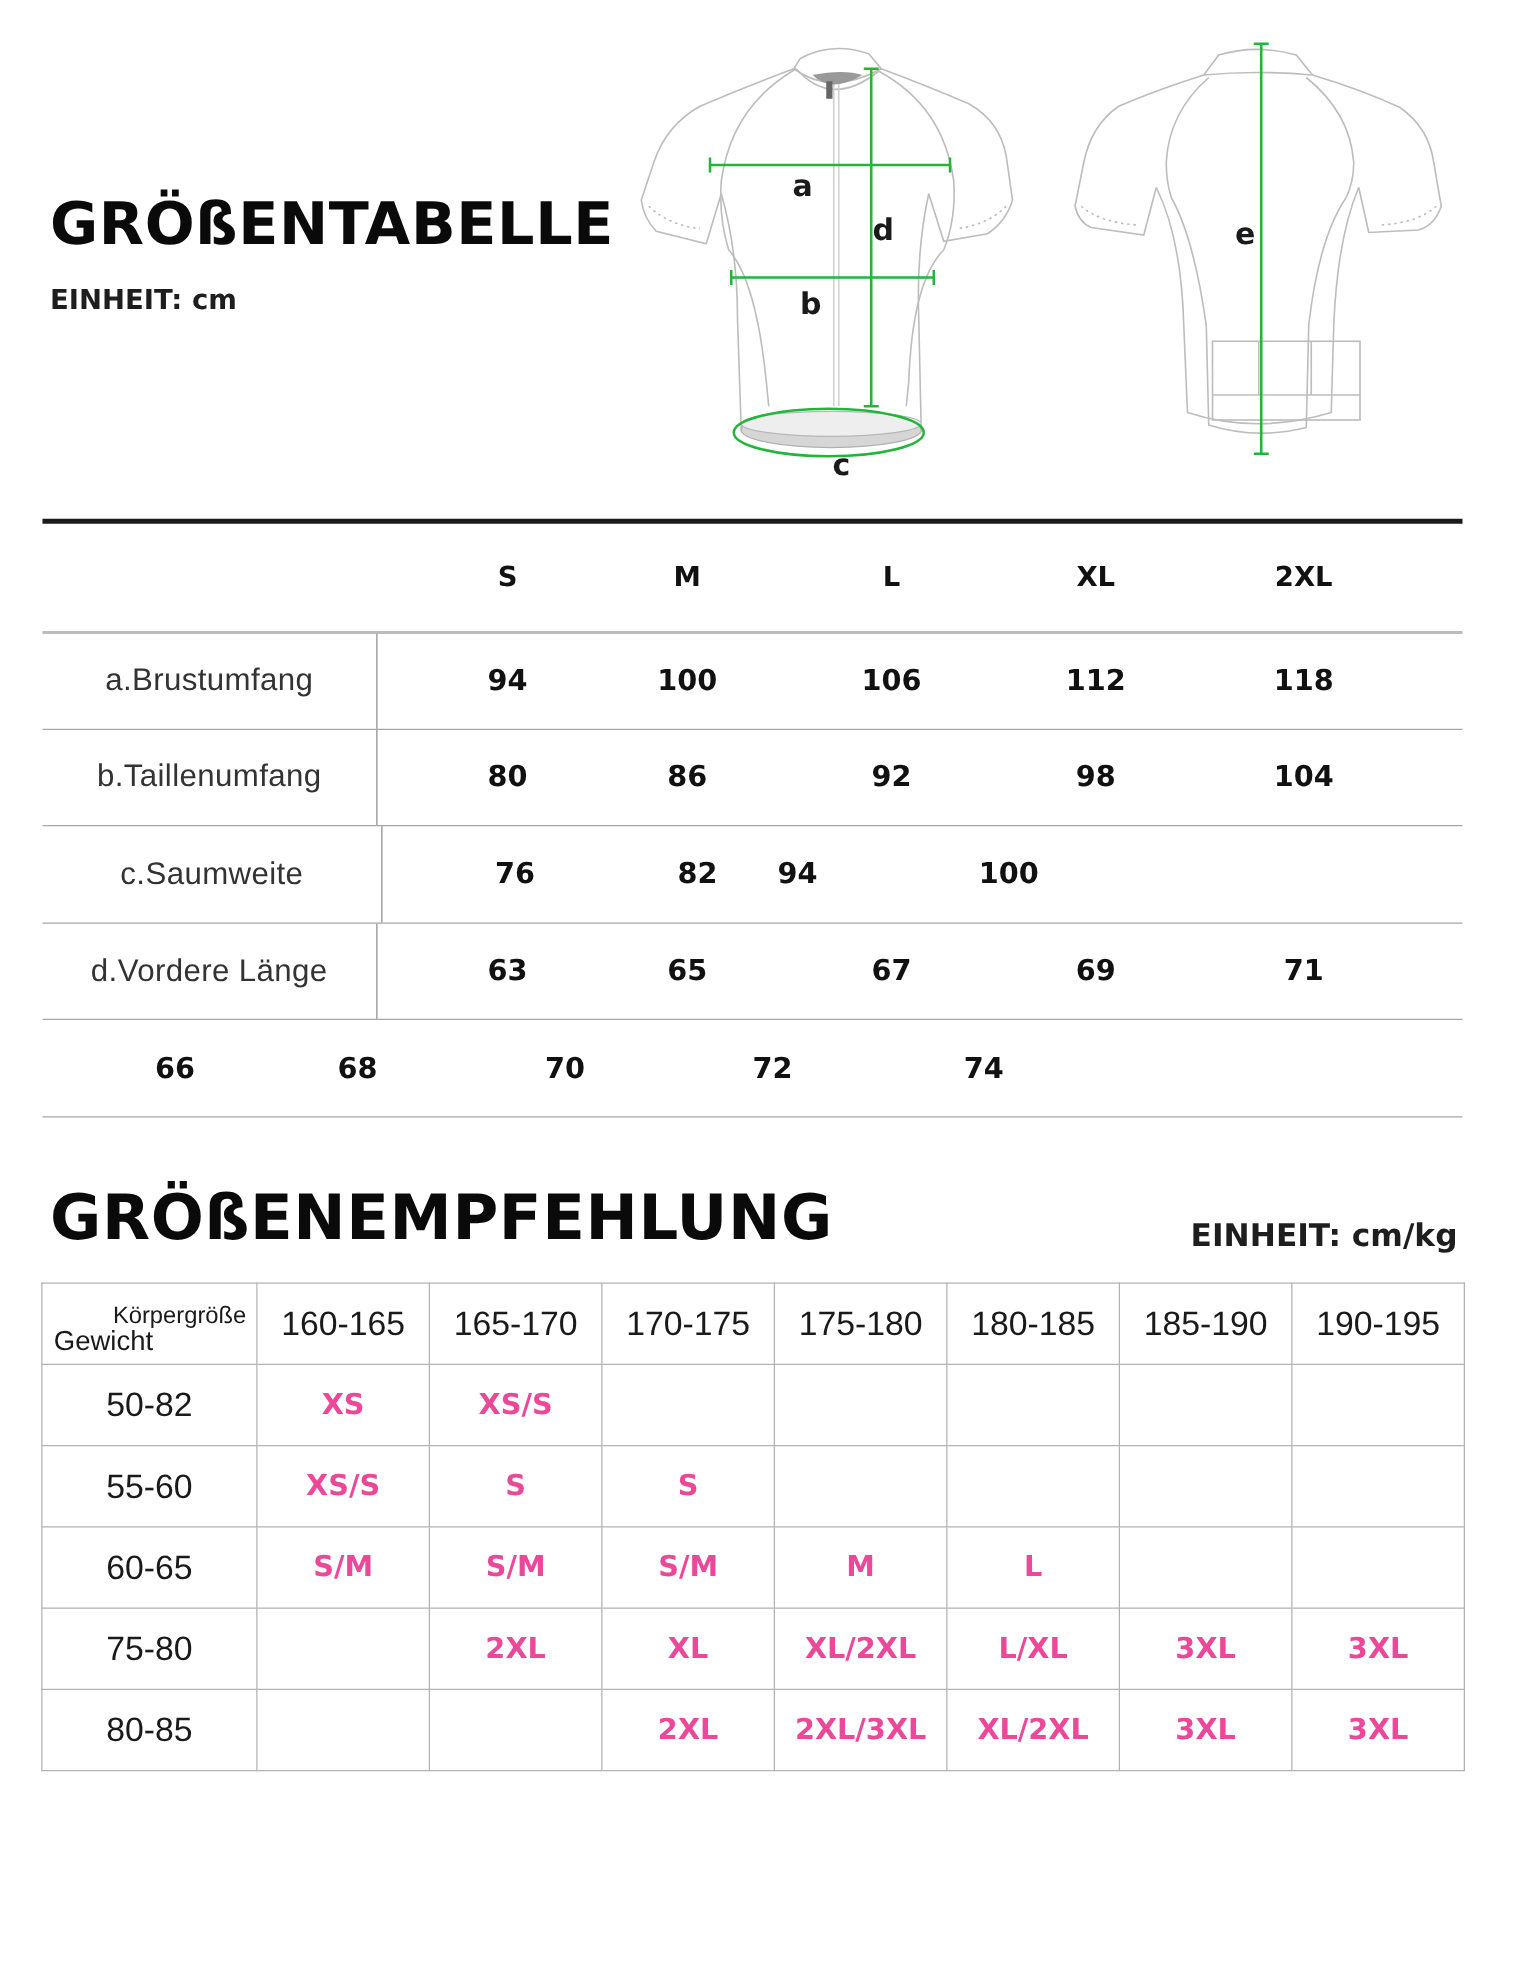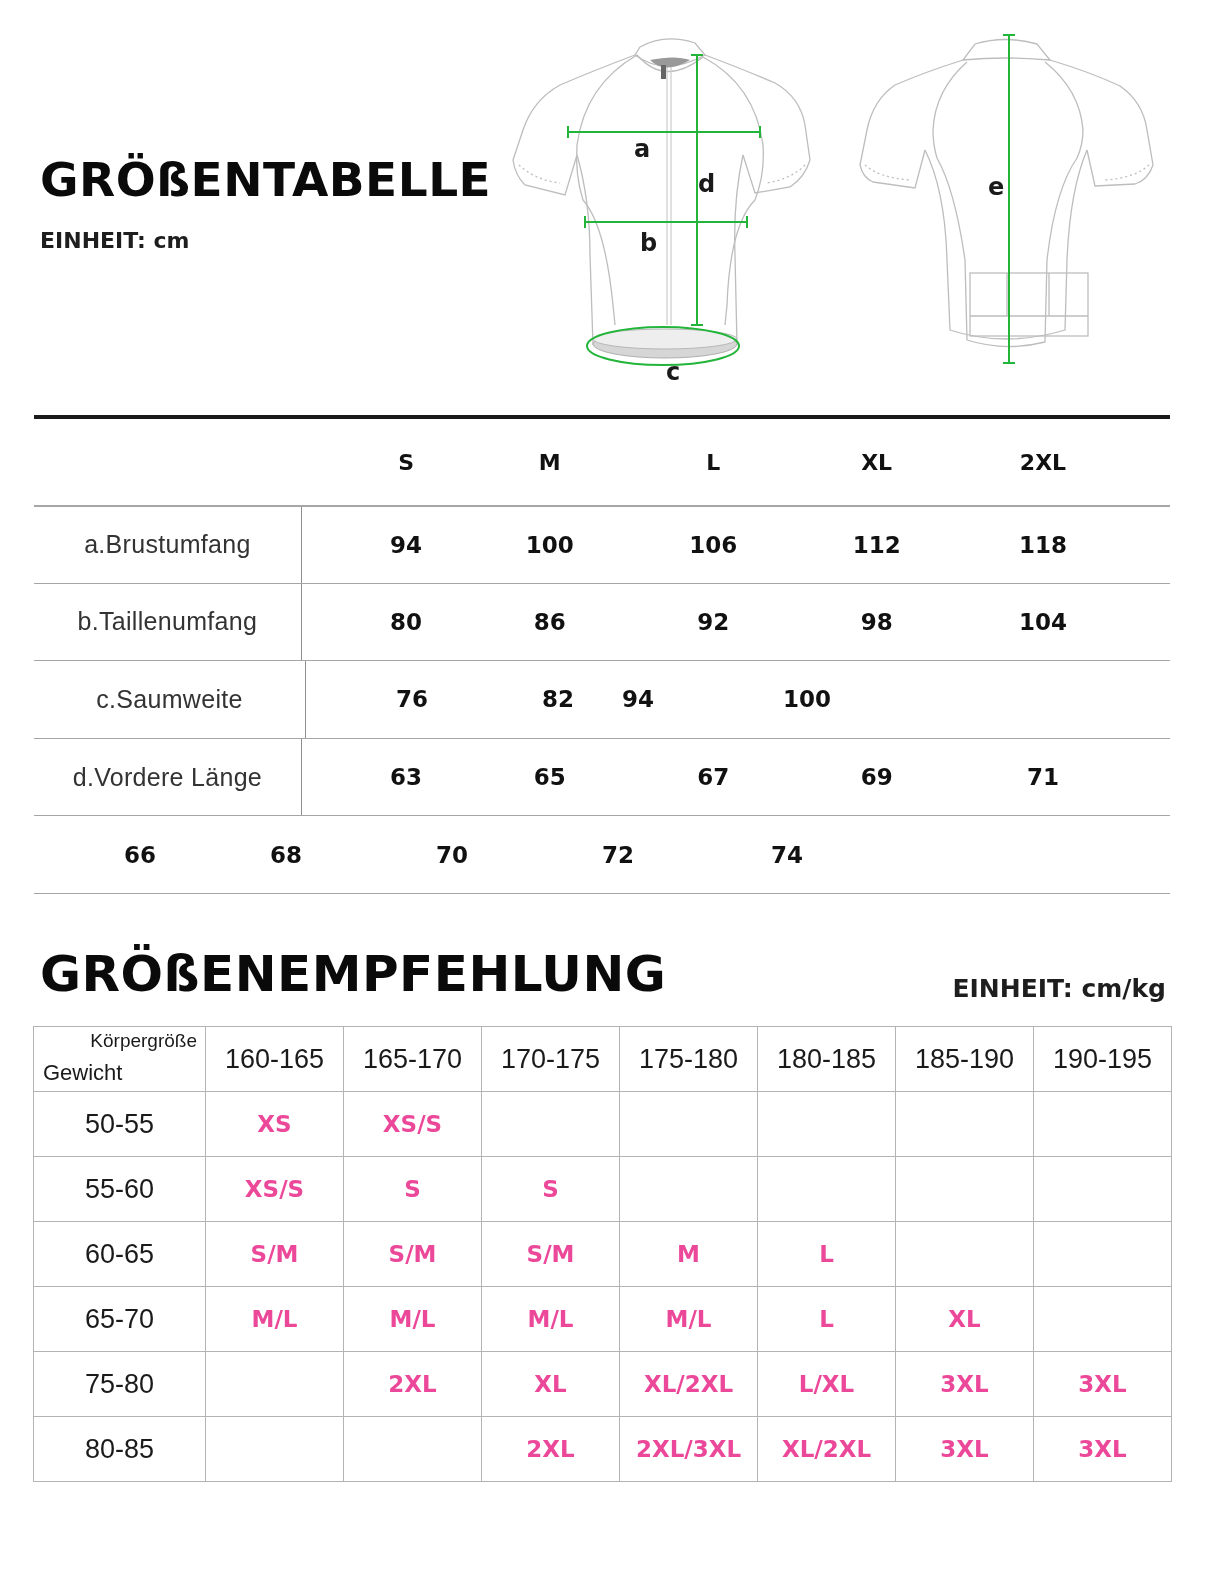--- a/index.html
+++ b/index.html
@@ -59,21 +59,21 @@
     }
     .rtable td.wcell {
       font-family: "Liberation Sans", sans-serif; font-size: 27px; color: #1a1a1a;
     }
     .rtable td.scell {
       font-family: "DejaVu Sans", sans-serif; font-weight: bold; font-size: 23px; color: #ec4899;
       white-space: nowrap;
     }
     .corner { position: relative; }
     .corner .c-top {
-      position: absolute; right: 8px; top: 3px;
+      position: absolute; right: 8px; top: 15px;
       font-family: "Liberation Sans", sans-serif; font-size: 19px; color: #1a1a1a;
     }
     .corner .c-bot {
       position: absolute; left: 9px; bottom: 5px;
       font-family: "Liberation Sans", sans-serif; font-size: 22px; color: #1a1a1a;
     }
     .dim-label {
       position: absolute; font-family: "DejaVu Sans", sans-serif; font-weight: 900;
       font-size: 24px; color: #1a1a1a;
     }
@@ -231,21 +231,21 @@
     </td>
     <td class="hcell">160-165</td>
     <td class="hcell">165-170</td>
     <td class="hcell">170-175</td>
     <td class="hcell">175-180</td>
     <td class="hcell">180-185</td>
     <td class="hcell">185-190</td>
     <td class="hcell">190-195</td>
   </tr>
   <tr>
-    <td class="wcell">50-55</td>
+    <td class="wcell">50-82</td>
     <td class="scell">XS</td>
     <td class="scell">XS/S</td>
     <td class="scell"></td>
     <td class="scell"></td>
     <td class="scell"></td>
     <td class="scell"></td>
     <td class="scell"></td>
   </tr>
   <tr>
     <td class="wcell">55-60</td>
@@ -261,30 +261,20 @@
     <td class="wcell">60-65</td>
     <td class="scell">S/M</td>
     <td class="scell">S/M</td>
     <td class="scell">S/M</td>
     <td class="scell">M</td>
     <td class="scell">L</td>
     <td class="scell"></td>
     <td class="scell"></td>
   </tr>
   <tr>
-    <td class="wcell">65-70</td>
-    <td class="scell">M/L</td>
-    <td class="scell">M/L</td>
-    <td class="scell">M/L</td>
-    <td class="scell">M/L</td>
-    <td class="scell">L</td>
-    <td class="scell">XL</td>
-    <td class="scell"></td>
-  </tr>
-  <tr>
     <td class="wcell">75-80</td>
     <td class="scell"></td>
     <td class="scell">2XL</td>
     <td class="scell">XL</td>
     <td class="scell">XL/2XL</td>
     <td class="scell">L/XL</td>
     <td class="scell">3XL</td>
     <td class="scell">3XL</td>
   </tr>
   <tr>

